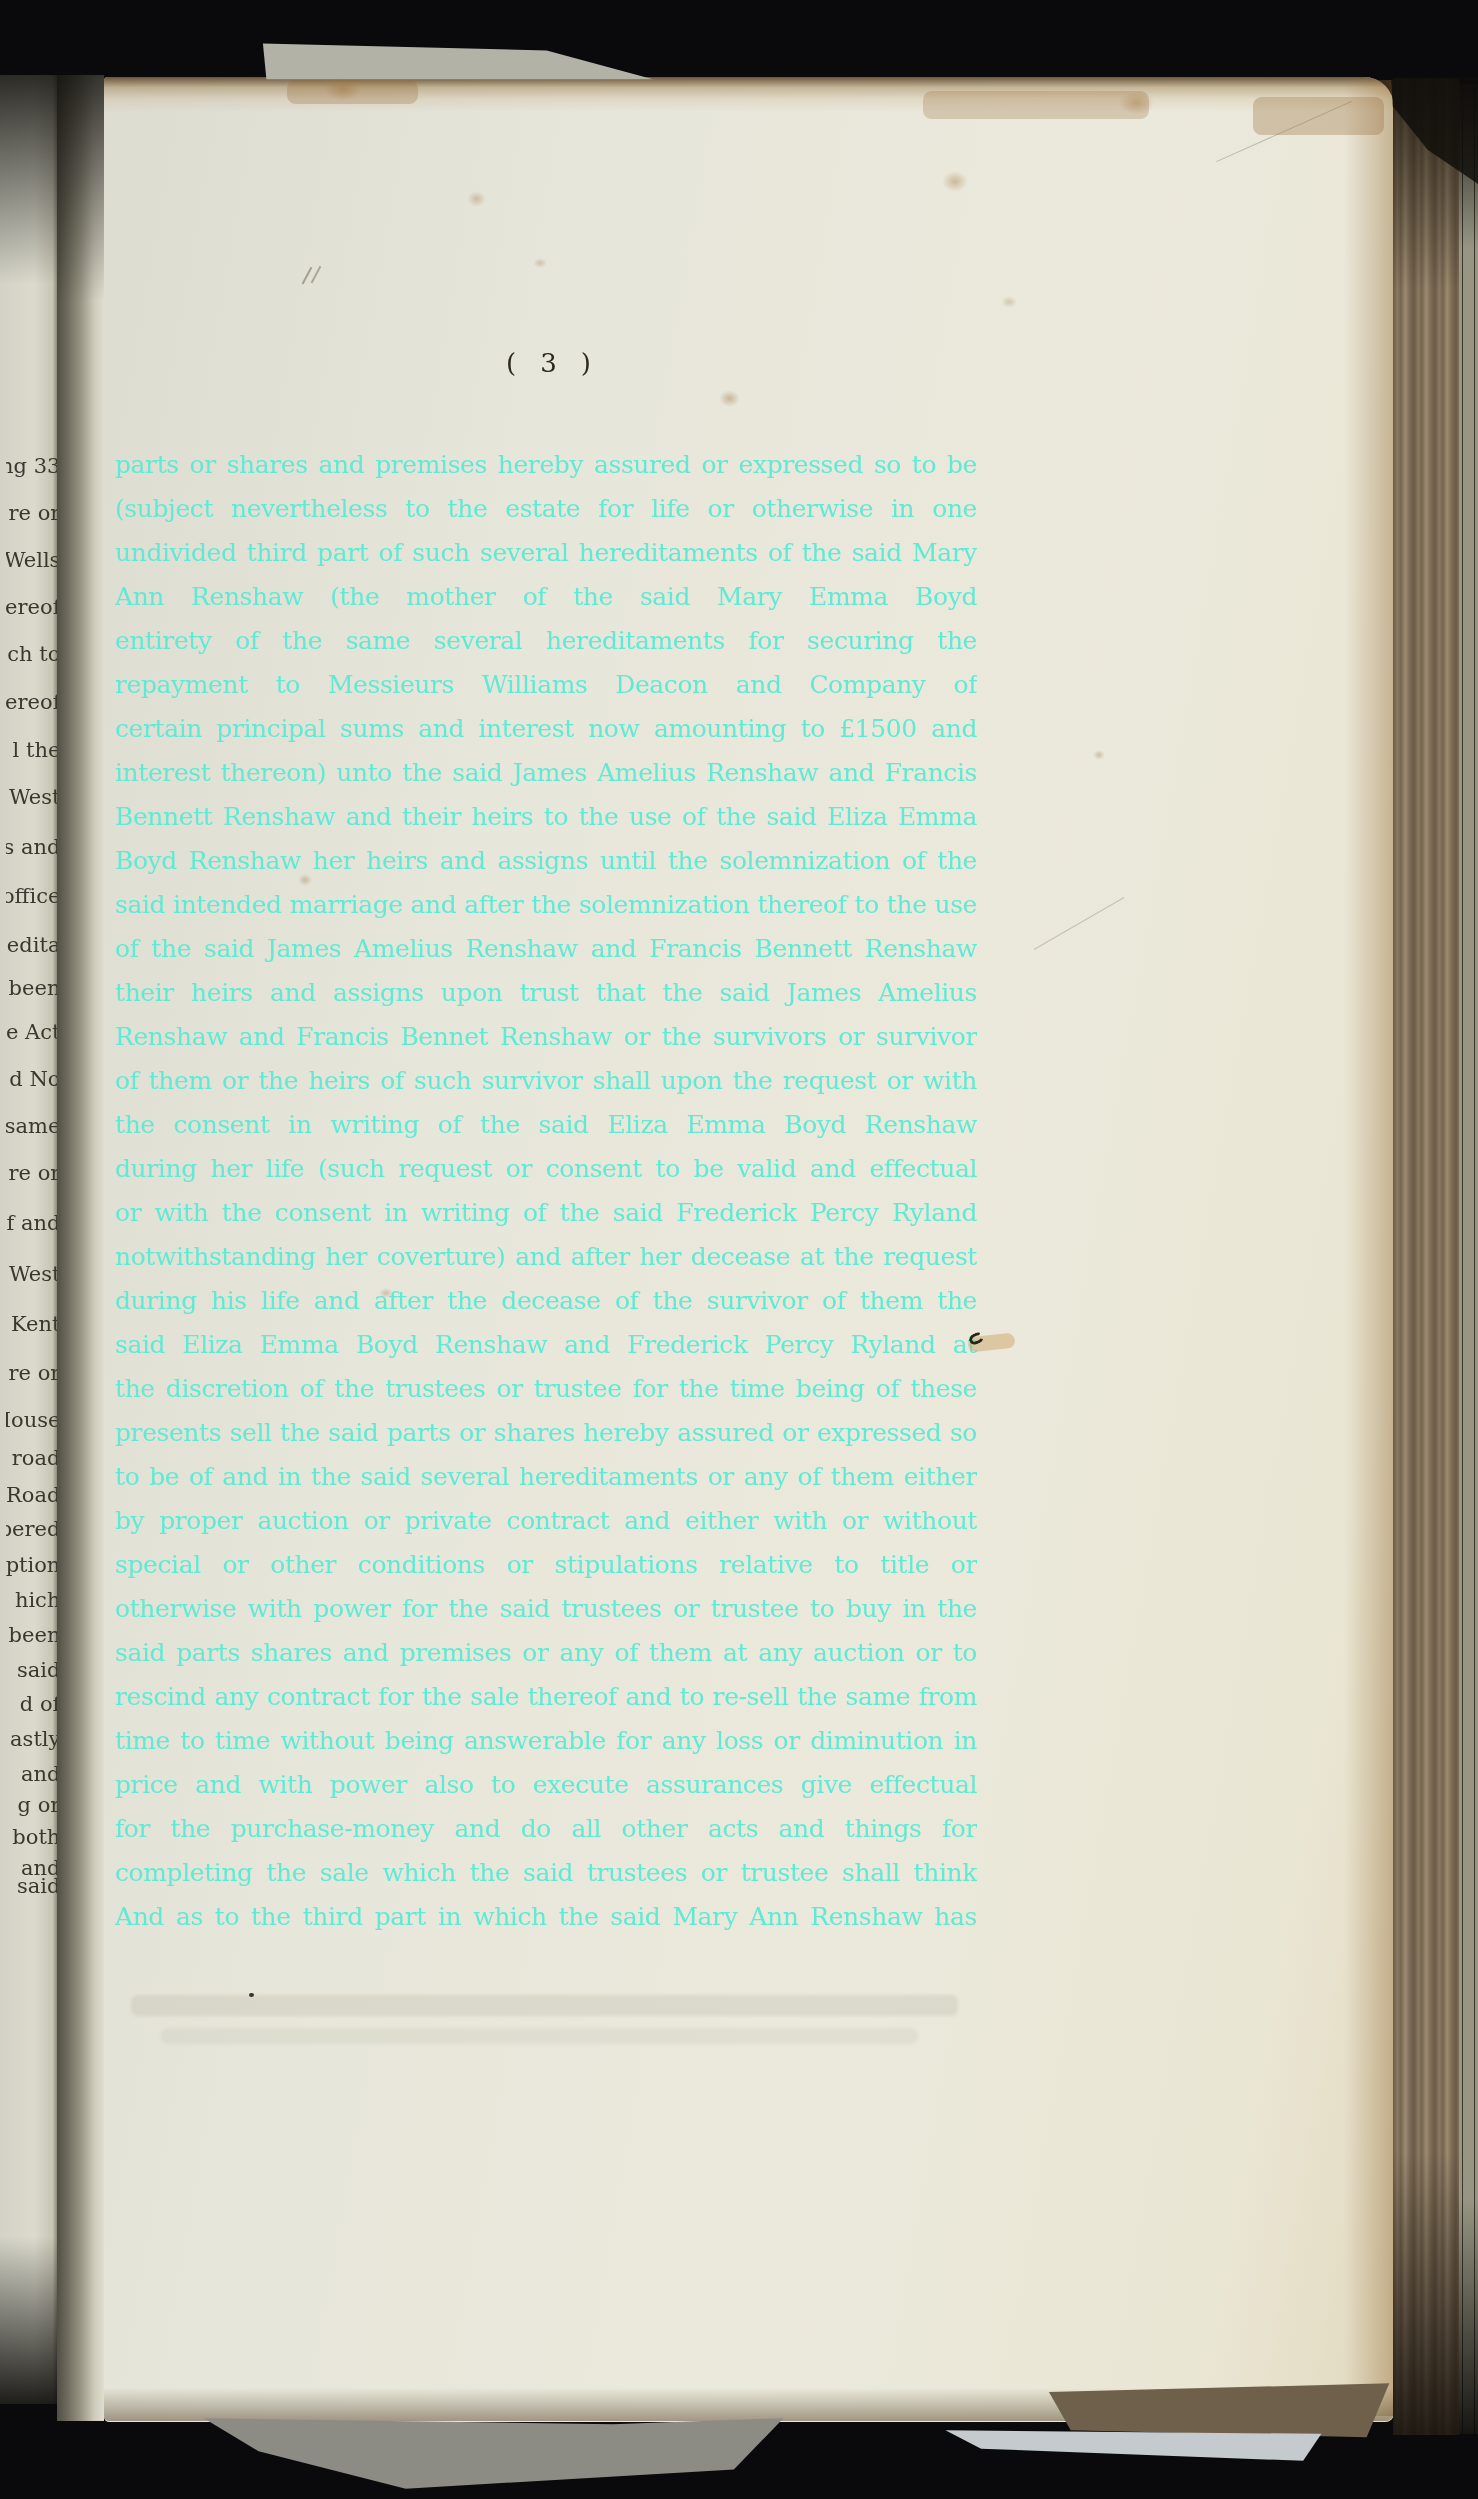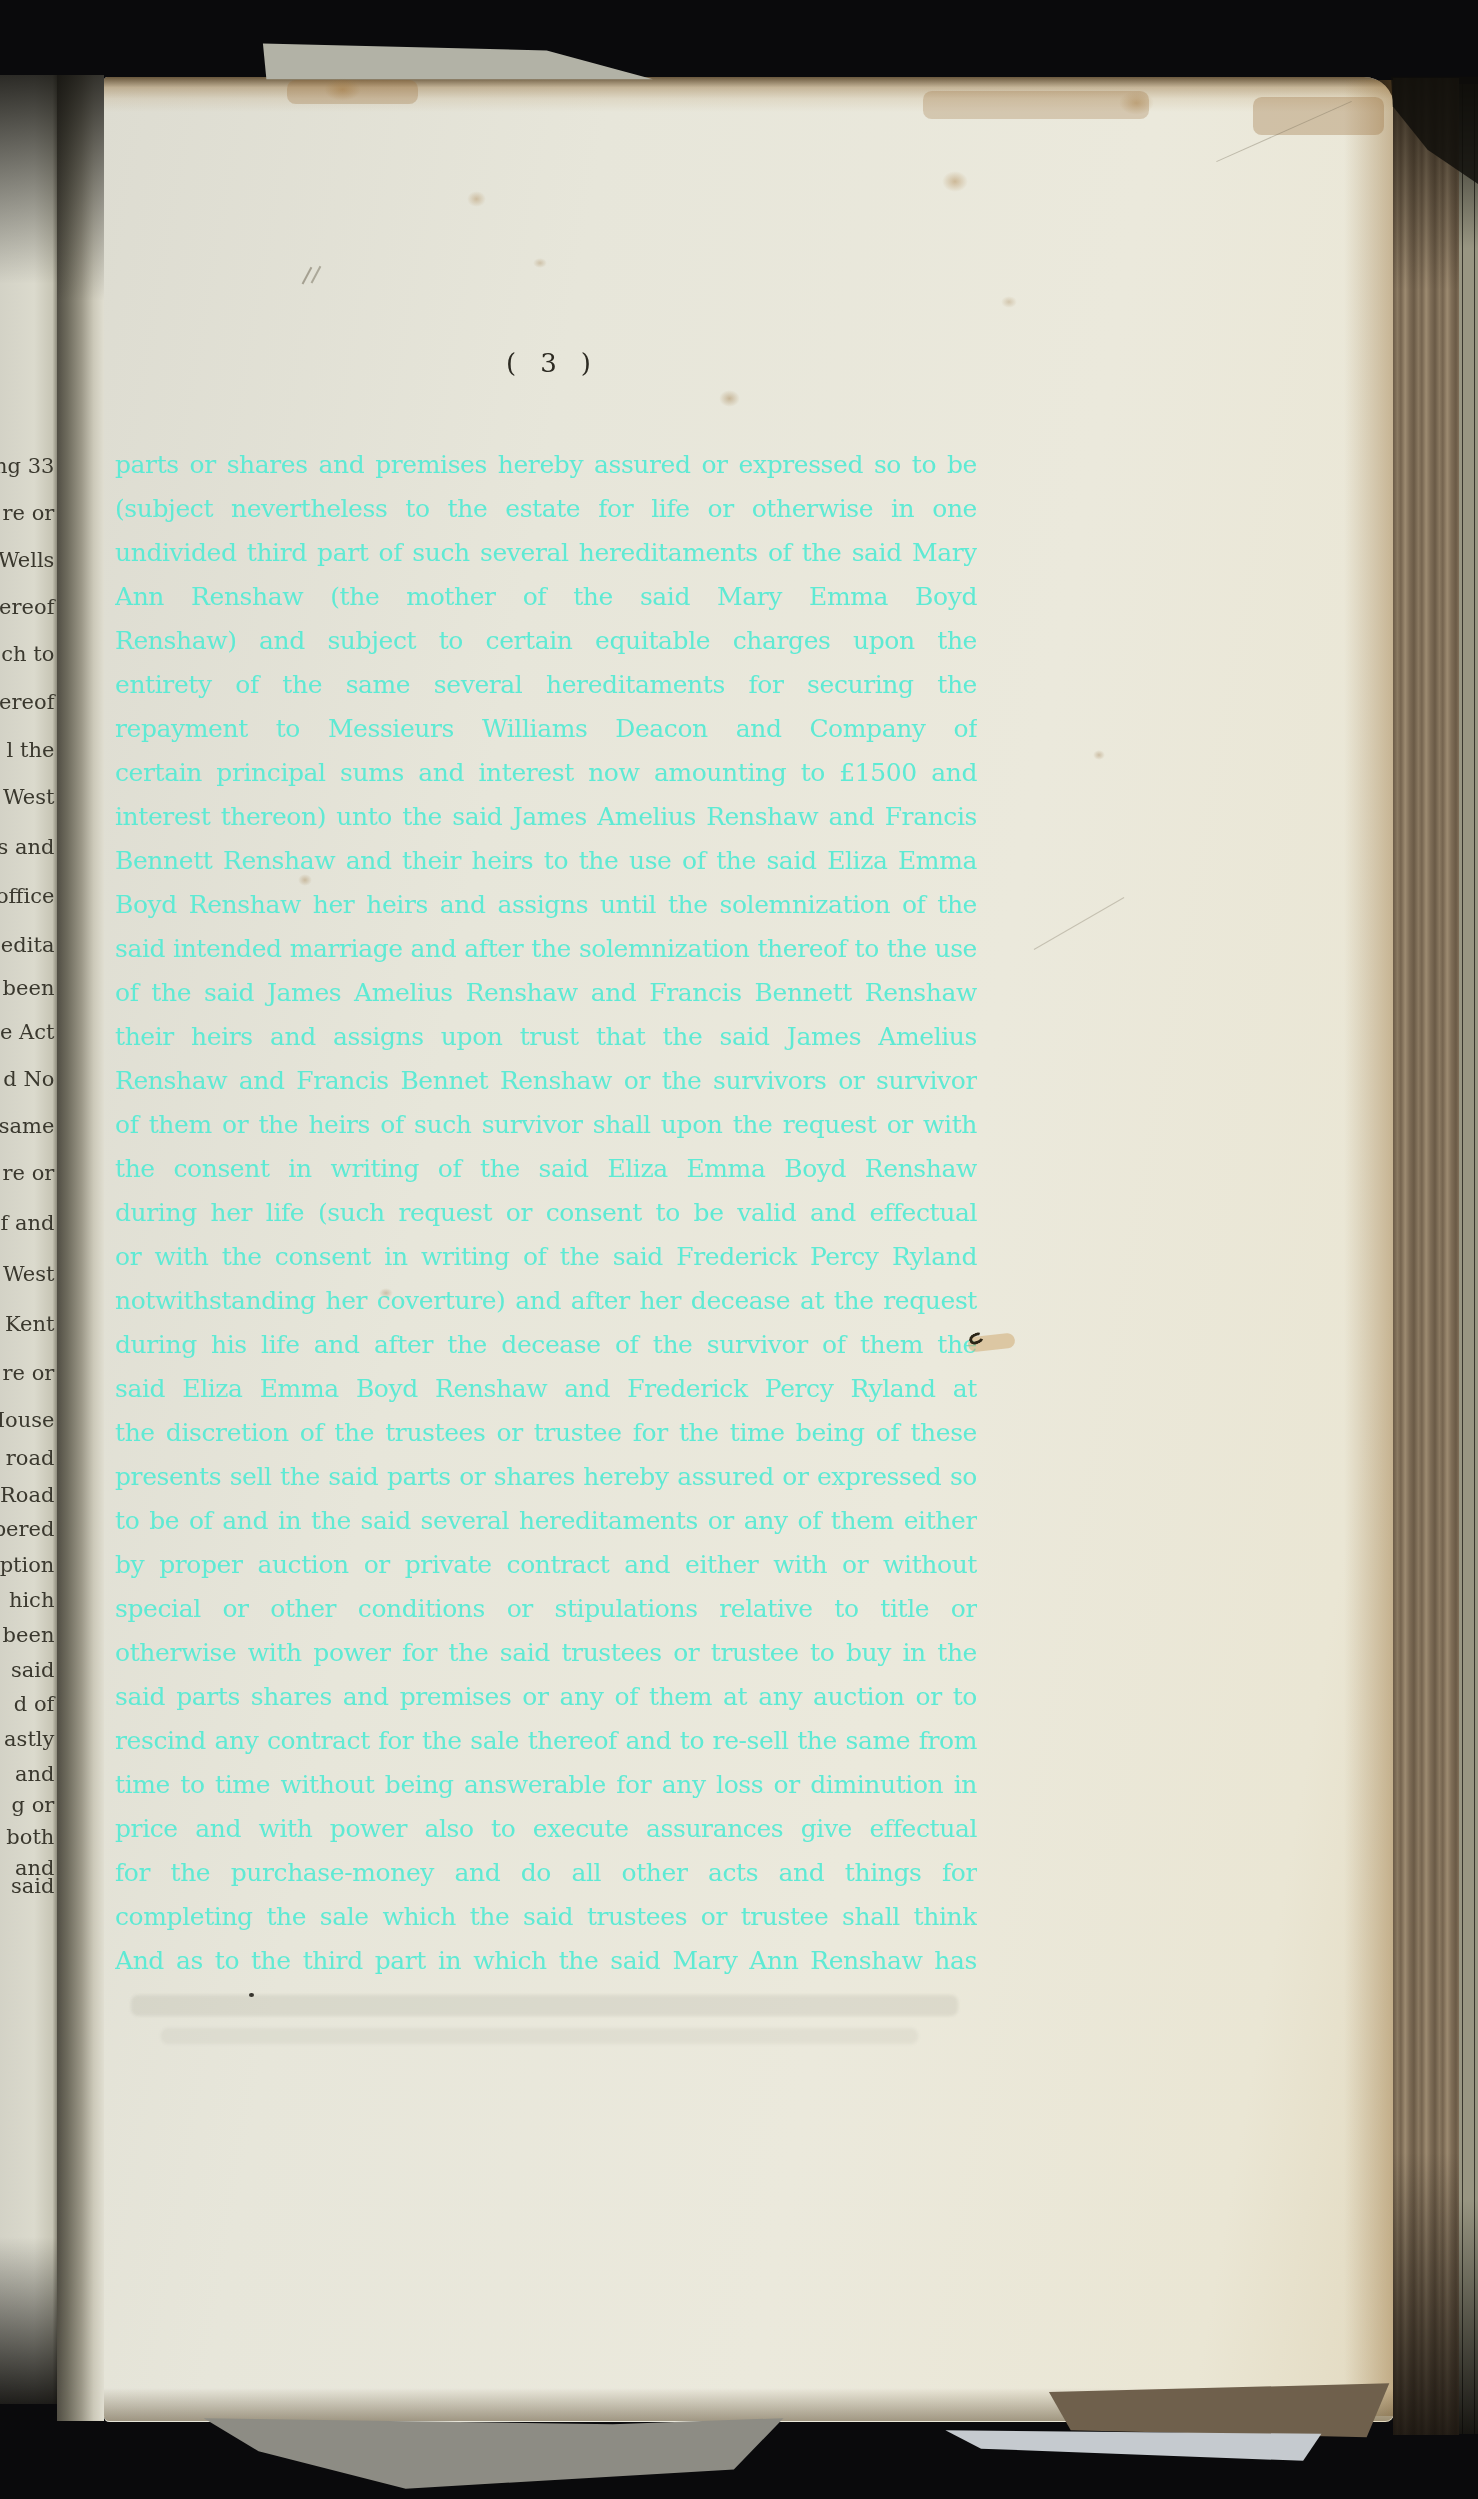--- a/index.html
+++ b/index.html
@@ -10,21 +10,21 @@
   
   .left-strip{left:0;top:75px;width:57px;height:2329px;
     background:linear-gradient(90deg,#d3d2c6,#dbdacd 60%,#c7c5b5 92%,#8f8c7d);}
   .left-strip-topshade{left:0;top:75px;width:57px;height:209px;
     background:linear-gradient(180deg,rgba(14,13,10,.85),rgba(14,13,10,0));}
   .left-strip-botshade{left:0;top:2237px;width:57px;height:167px;
     background:linear-gradient(0deg,rgba(10,9,7,.9),rgba(10,9,7,0));}
   .frag{right:2.6px;width:174px;height:30px;line-height:30px;overflow:visible;
     font-size:21px;color:#3a382e;text-align:right;white-space:nowrap;
     direction:rtl;}
-  .frag-clip{left:0;top:0;width:57px;height:2500px;overflow:hidden;}
+  .frag-clip{left:6px;top:0;width:57px;height:2500px;overflow:hidden;}
 
   
   .gutter{left:57px;top:75px;width:47px;height:2346px;
     background:linear-gradient(90deg,#514e44,#6e6b5d 22%,#9b9787 52%,#ccc9b9 78%,#e0ded1);}
   .gutter-topshade{left:57px;top:75px;width:47px;height:226px;
     background:linear-gradient(180deg,rgba(12,11,8,.8),rgba(12,11,8,0));}
 
   
   .page{left:104px;top:77px;width:1290px;height:2345px;
     background:linear-gradient(100deg,#dddcd1,#e7e6da 30%,#ebe9dc 62%,#eae6d4 88%,#e2d9bf);
@@ -135,21 +135,20 @@
     <polygon points="234,2778 704,2785 900,2778 843,2837 466,2859 297,2816" fill="#8d8c84"></polygon>
     <polygon points="1086,2792 1518,2796 1497,2827 1127,2813" fill="#c5cacf"></polygon>
   </svg>
 
   <div class="page-number">( 3 )</div>
   <div class="body-text">
       <div class="line">parts or shares and premises hereby assured or expressed so to be</div>
       <div class="line">(subject nevertheless to the estate for life or otherwise in one</div>
       <div class="line">undivided third part of such several hereditaments of the said Mary</div>
       <div class="line">Ann Renshaw (the mother of the said Mary Emma Boyd</div>
-      <div class="line">Renshaw) and subject to certain equitable charges upon the</div>
       <div class="line">entirety of the same several hereditaments for securing the</div>
       <div class="line">repayment to Messieurs Williams Deacon and Company of</div>
       <div class="line">certain principal sums and interest now amounting to £1500 and</div>
       <div class="line">interest thereon) unto the said James Amelius Renshaw and Francis</div>
       <div class="line">Bennett Renshaw and their heirs to the use of the said Eliza Emma</div>
       <div class="line">Boyd Renshaw her heirs and assigns until the solemnization of the</div>
       <div class="line">said intended marriage and after the solemnization thereof to the use</div>
       <div class="line">of the said James Amelius Renshaw and Francis Bennett Renshaw</div>
       <div class="line">their heirs and assigns upon trust that the said James Amelius</div>
       <div class="line">Renshaw and Francis Bennet Renshaw or the survivors or survivor</div>

